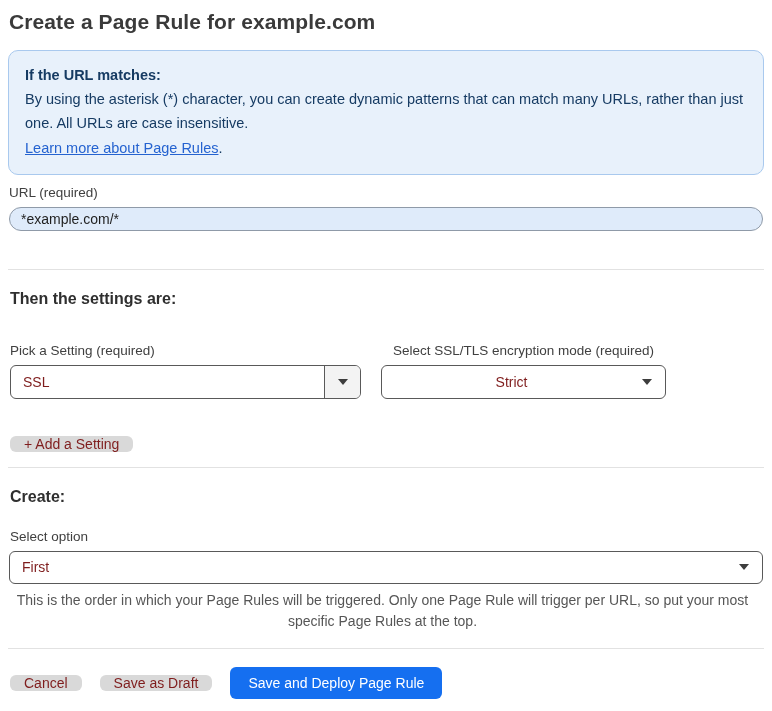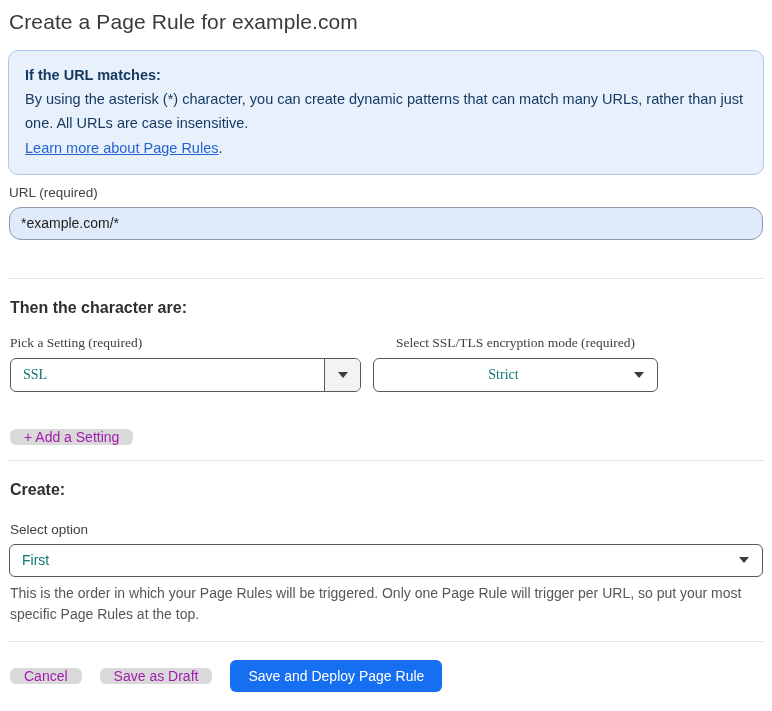--- a/index.html
+++ b/index.html
@@ -8,21 +8,21 @@
     width: 772px;
     height: 711px;
     font-family: "Liberation Sans", sans-serif;
     color: #222;
     overflow: hidden;
   }
   .page { padding: 8px 8px 0 8px; }
 
   .page-title {
     font-size: 21px;
-    font-weight: 400;
+    font-weight: 700;
     color: #3a3a3a;
     margin: 2px 0 16px 1px;
     letter-spacing: 0.1px;
   }
 
   .info-box {
     background: #e8f1fb;
     border: 1px solid #a9c9ee;
     border-radius: 10px;
     padding: 12px 16px 14px 16px;
@@ -44,21 +44,21 @@
 
   .field-label {
     font-size: 13.5px;
     color: #404040;
     margin-bottom: 7px;
   }
 
   .url-field-wrap { margin-top: 10px; margin-left: 1px; margin-right: 1px; }
   .url-input {
     width: 100%;
-    height: 33px;
+    height: 24px;
     background: #dfebfa;
     border: 1px solid #8f9aa8;
     border-radius: 12px;
     padding: 0 11px;
     font-size: 14px;
     color: #1f1f1f;
     font-family: "Liberation Sans", sans-serif;
     outline: none;
   }
 
@@ -74,37 +74,36 @@
   .section-heading {
     font-size: 16px;
     font-weight: 700;
     color: #2f2f2f;
     margin-top: 20px;
     margin-left: 2px;
   }
 
   .selects-row {
     display: flex;
-    gap: 12px;
-    margin-top: 18px;
-    margin-left: 2px;
-    font-family: Liberation Serif, serif;
+    gap: 20px;
+    margin-top: 35px;
+    margin-left: 2px;
   }
   .select-col-1 { width: 351px; }
   .select-col-2 { width: 285px; text-align: center; }
 
   .select-box {
     height: 34px;
     border: 1px solid #595959;
     border-radius: 6px;
     background: #ffffff;
     display: flex;
     align-items: center;
     font-size: 14px;
-    color: #0f766e;
+    color: #7f1d1d;
     cursor: pointer;
     overflow: hidden;
   }
   .select-value {
     flex: 1;
     padding-left: 12px;
     white-space: nowrap;
   }
   .select-arrow-boxed {
     width: 36px;
@@ -128,38 +127,39 @@
     border-top: 6px solid #3d3d3d;
   }
 
   .btn {
     font-family: "Liberation Sans", sans-serif;
     font-size: 14px;
     border: none;
     border-radius: 6px;
     padding: 0 14px;
     cursor: pointer;
-    color: #a21caf;
+    color: #7f1d1d;
   }
   .btn-gray { background: #d9d9d9; }
   .btn-blue { background: #156ff0; color: #ffffff; padding: 8px 18px; }
 
   .add-setting-wrap { margin-top: 36px; margin-left: 2px; }
 
   .order-label-wrap { margin-top: 23px; margin-left: 2px; }
   .order-select-wrap { margin: 0 1px; }
   .order-select { height: 33px; align-items: center; }
 
   .helper-text {
     margin-top: 6px;
     margin-left: 2px;
     font-size: 14px;
     color: #565656;
     line-height: 1.5;
     max-width: 745px;
+    text-align: center;
   }
 
   .footer-buttons {
     display: flex;
     gap: 18px;
     margin-top: 18px;
     margin-left: 2px;
     align-items: center;
   }
 </style>
@@ -176,21 +176,21 @@
     <div><a class="info-link">Learn more about Page Rules</a><span>.</span></div>
   </div>
 
   <div class="url-field-wrap">
     <div class="field-label">URL (required)</div>
     <input class="url-input" type="text" value="*example.com/*" style="">
   </div>
 
   <hr class="divider divider-1">
 
-  <h2 class="section-heading">Then the character are:</h2>
+  <h2 class="section-heading">Then the settings are:</h2>
 
   <div class="selects-row">
     <div class="select-col-1">
       <div class="field-label">Pick a Setting (required)</div>
       <div class="select-box">
         <span class="select-value">SSL</span>
         <span class="select-arrow-boxed">
             <span class="caret"></span>
           </span>
       </div>

